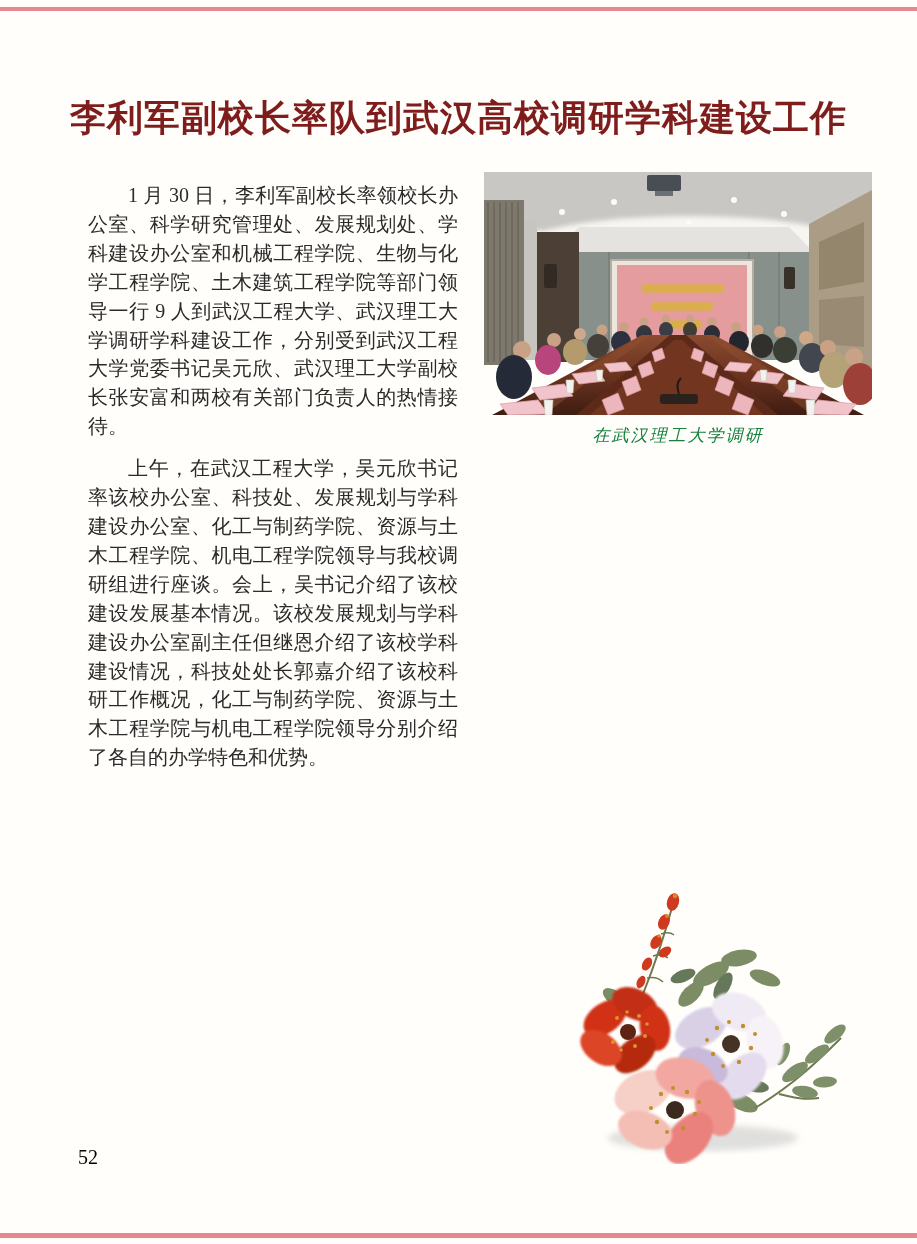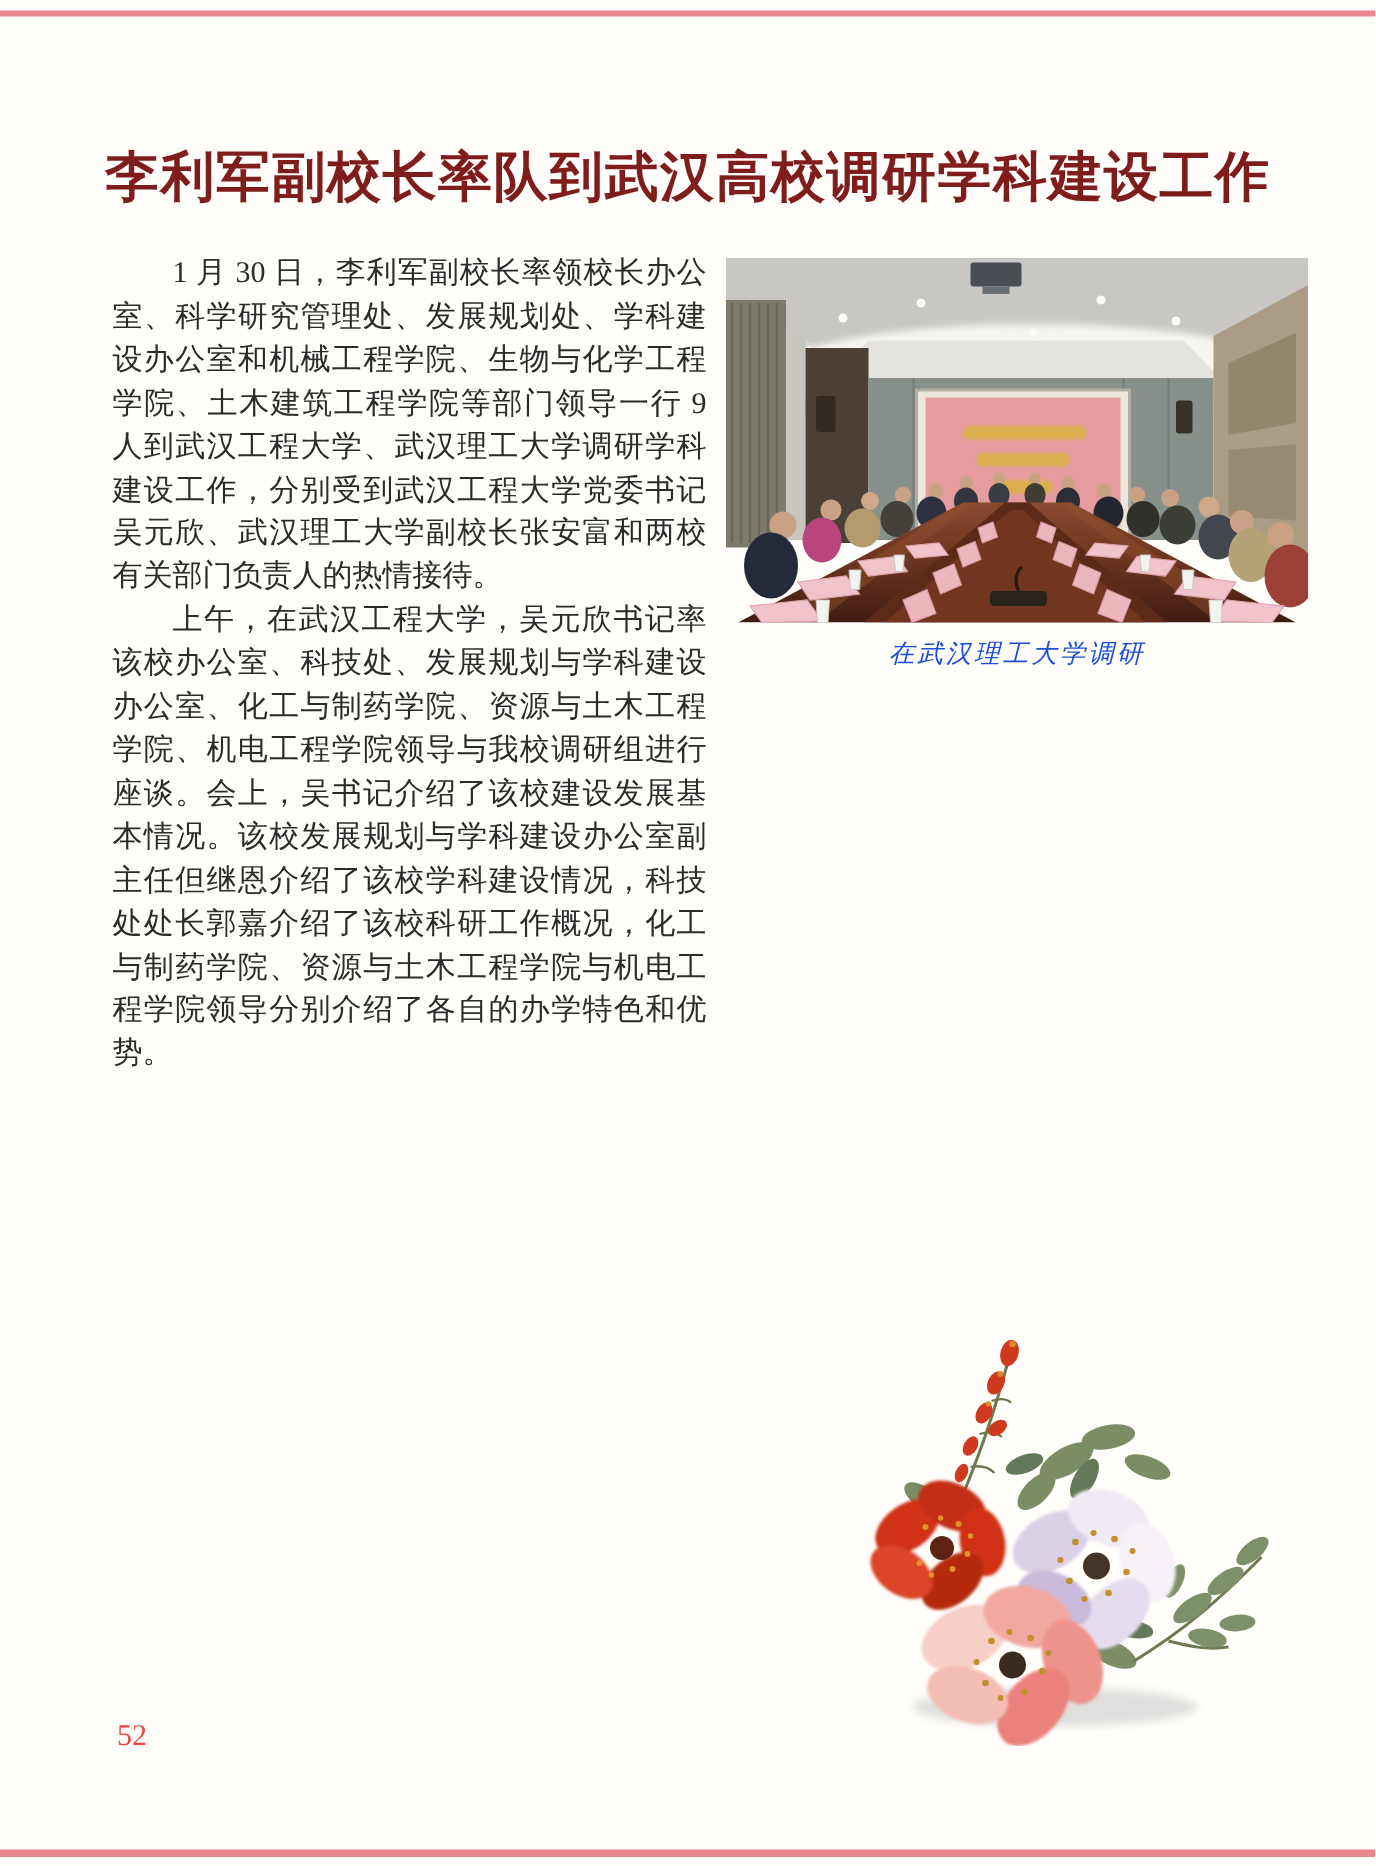--- a/index.html
+++ b/index.html
@@ -14,36 +14,36 @@
   .rule{position:absolute;left:0;right:0;height:4px;background:#e8878e;}
   .rule.top{top:7px;}
   .rule.bottom{top:1233px;height:5px;}
   .title{
     position:absolute;left:60px;right:60px;top:94px;
     margin:0;text-align:center;
     font-size:36px;font-weight:700;letter-spacing:1px;
     color:#7f1d1d;
   }
   .col{position:absolute;font-size:20px;line-height:28.9px;text-align:justify;text-justify:inter-ideograph;}
-  .col p{margin:0;}
+  .col p{margin:13px;}
   .col p.indent{text-indent:2em;}
   .col-left{left:75px;top:168px;width:396px;}
   .col-right{left:484px;top:458px;width:392px;}
   .photo-frame{position:absolute;left:484px;top:172px;width:388px;height:243px;}
   .photo-frame svg{display:block;width:100%;height:100%;}
   .photo-caption{
     position:absolute;left:484px;top:424px;width:388px;
-    text-align:center;font-size:17px;font-style:italic;color:#1d4ed8;
+    text-align:center;font-size:17px;font-style:italic;color:#15803d;
     letter-spacing:2px;
   }
   .flower{position:absolute;left:543px;top:886px;width:318px;height:278px;}
   .flower svg{display:block;width:100%;height:100%;}
   .page-number{
     position:absolute;left:78px;top:1146px;
-    font-size:20px;color:#ef4444;
+    font-size:20px;color:#000000;
   }
 </style>
 </head>
 <body>
 
 <div class="page">
 
   <div class="rule top"></div>
 
   <h1 class="title">李利军副校长率队到武汉高校调研学科建设工作</h1>

